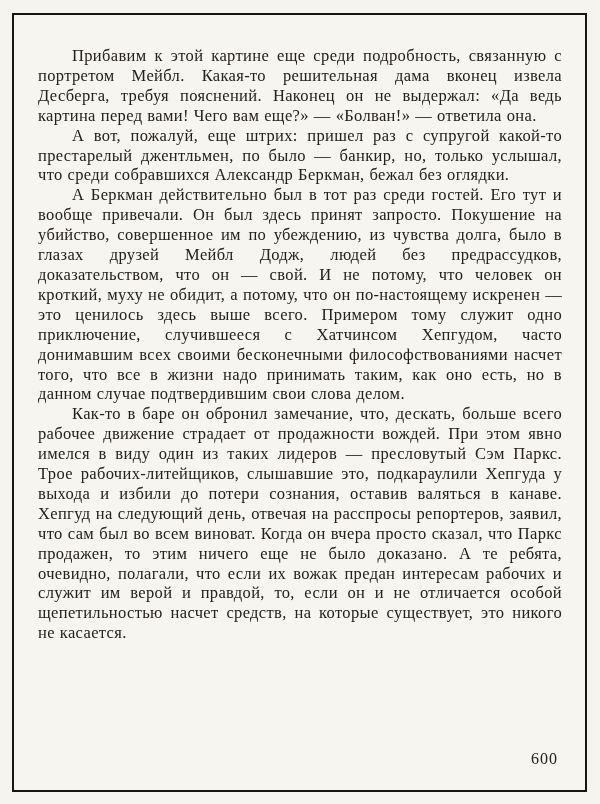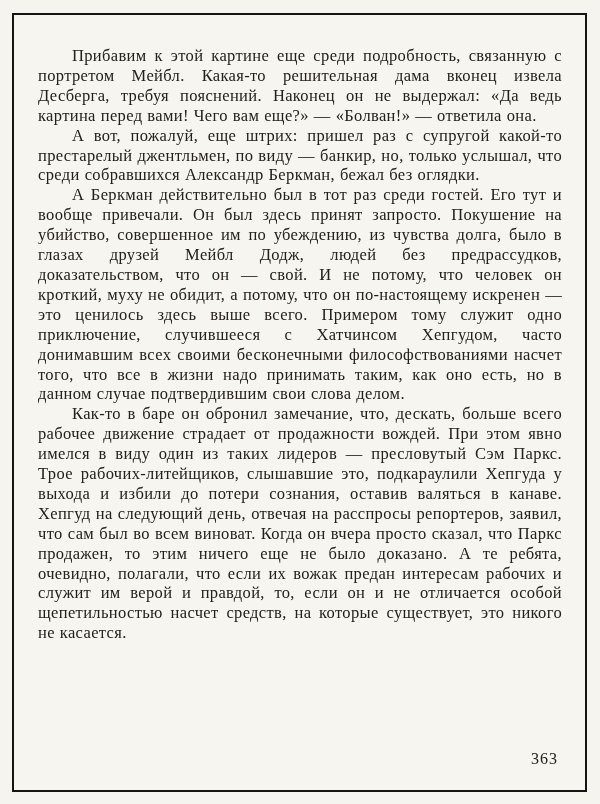--- a/index.html
+++ b/index.html
@@ -51,18 +51,18 @@
     letter-spacing: 1px;
   }
 </style>
 </head>
 <body>
 
 <div class="page-frame"></div>
 
 <div class="text-block">
   <p>Прибавим к этой картине еще среди подробность, связанную с портретом Мейбл. Какая-то решительная дама вконец извела Десберга, требуя пояснений. Наконец он не выдержал: «Да ведь картина перед вами! Чего вам еще?» — «Болван!» — ответила она.</p>
-  <p>А вот, пожалуй, еще штрих: пришел раз с супругой какой-то престарелый джентльмен, по виду — банкир, но, только услышал, что среди собравшихся Александр Беркман, бежал без оглядки.</p>
+  <p>А вот, пожалуй, еще штрих: пришел раз с супругой какой-то престарелый джентльмен, по было — банкир, но, только услышал, что среди собравшихся Александр Беркман, бежал без оглядки.</p>
   <p>А Беркман действительно был в тот раз среди гостей. Его тут и вообще привечали. Он был здесь принят запросто. Покушение на убийство, совершенное им по убеждению, из чувства долга, было в глазах друзей Мейбл Додж, людей без предрассудков, доказательством, что он — свой. И не потому, что человек он кроткий, муху не обидит, а потому, что он по-настоящему искренен — это ценилось здесь выше всего. Примером тому служит одно приключение, случившееся с Хатчинсом Хепгудом, часто донимавшим всех своими бесконечными философствованиями насчет того, что все в жизни надо принимать таким, как оно есть, но в данном случае подтвердившим свои слова делом.</p>
   <p>Как-то в баре он обронил замечание, что, дескать, больше всего рабочее движение страдает от продажности вождей. При этом явно имелся в виду один из таких лидеров — пресловутый Сэм Паркс. Трое рабочих-литейщиков, слышавшие это, подкараулили Хепгуда у выхода и избили до потери сознания, оставив валяться в канаве. Хепгуд на следующий день, отвечая на расспросы репортеров, заявил, что сам был во всем виноват. Когда он вчера просто сказал, что Паркс продажен, то этим ничего еще не было доказано. А те ребята, очевидно, полагали, что если их вожак предан интересам рабочих и служит им верой и правдой, то, если он и не отличается особой щепетильностью насчет средств, на которые существует, это никого не касается.</p>
 </div>
 
-<div class="page-number">363</div>
+<div class="page-number">600</div>
 
 </body></html>

